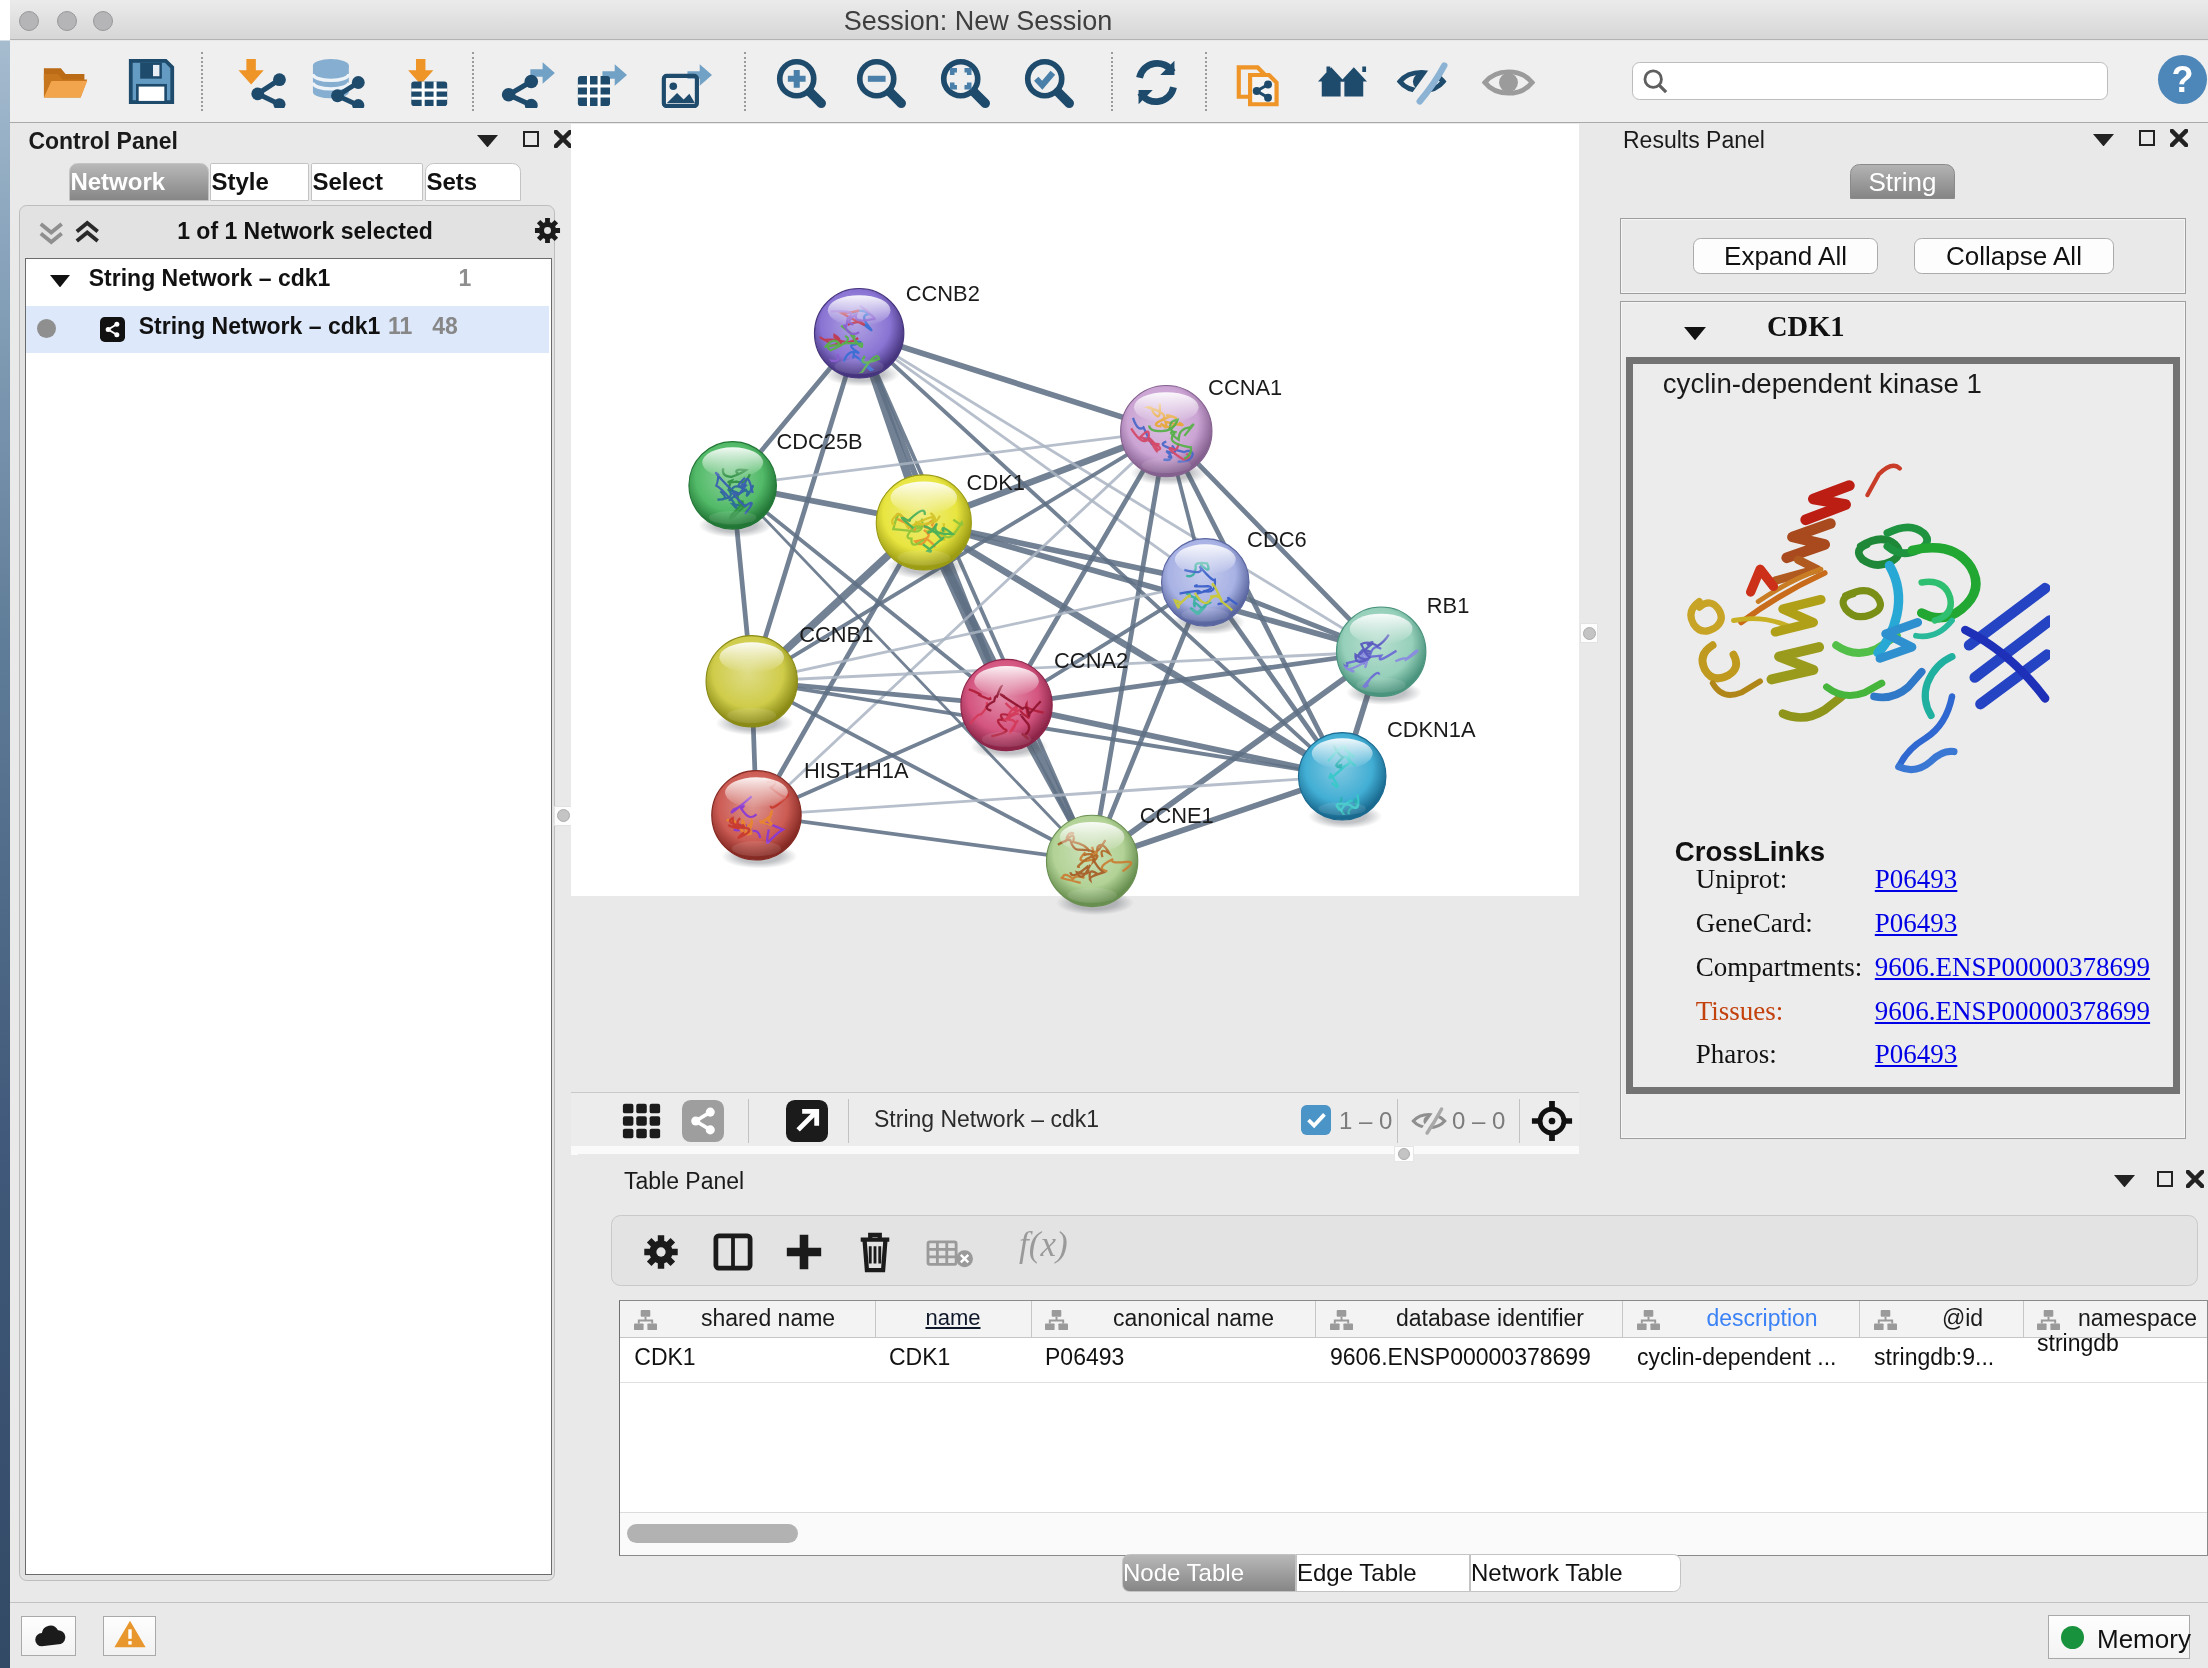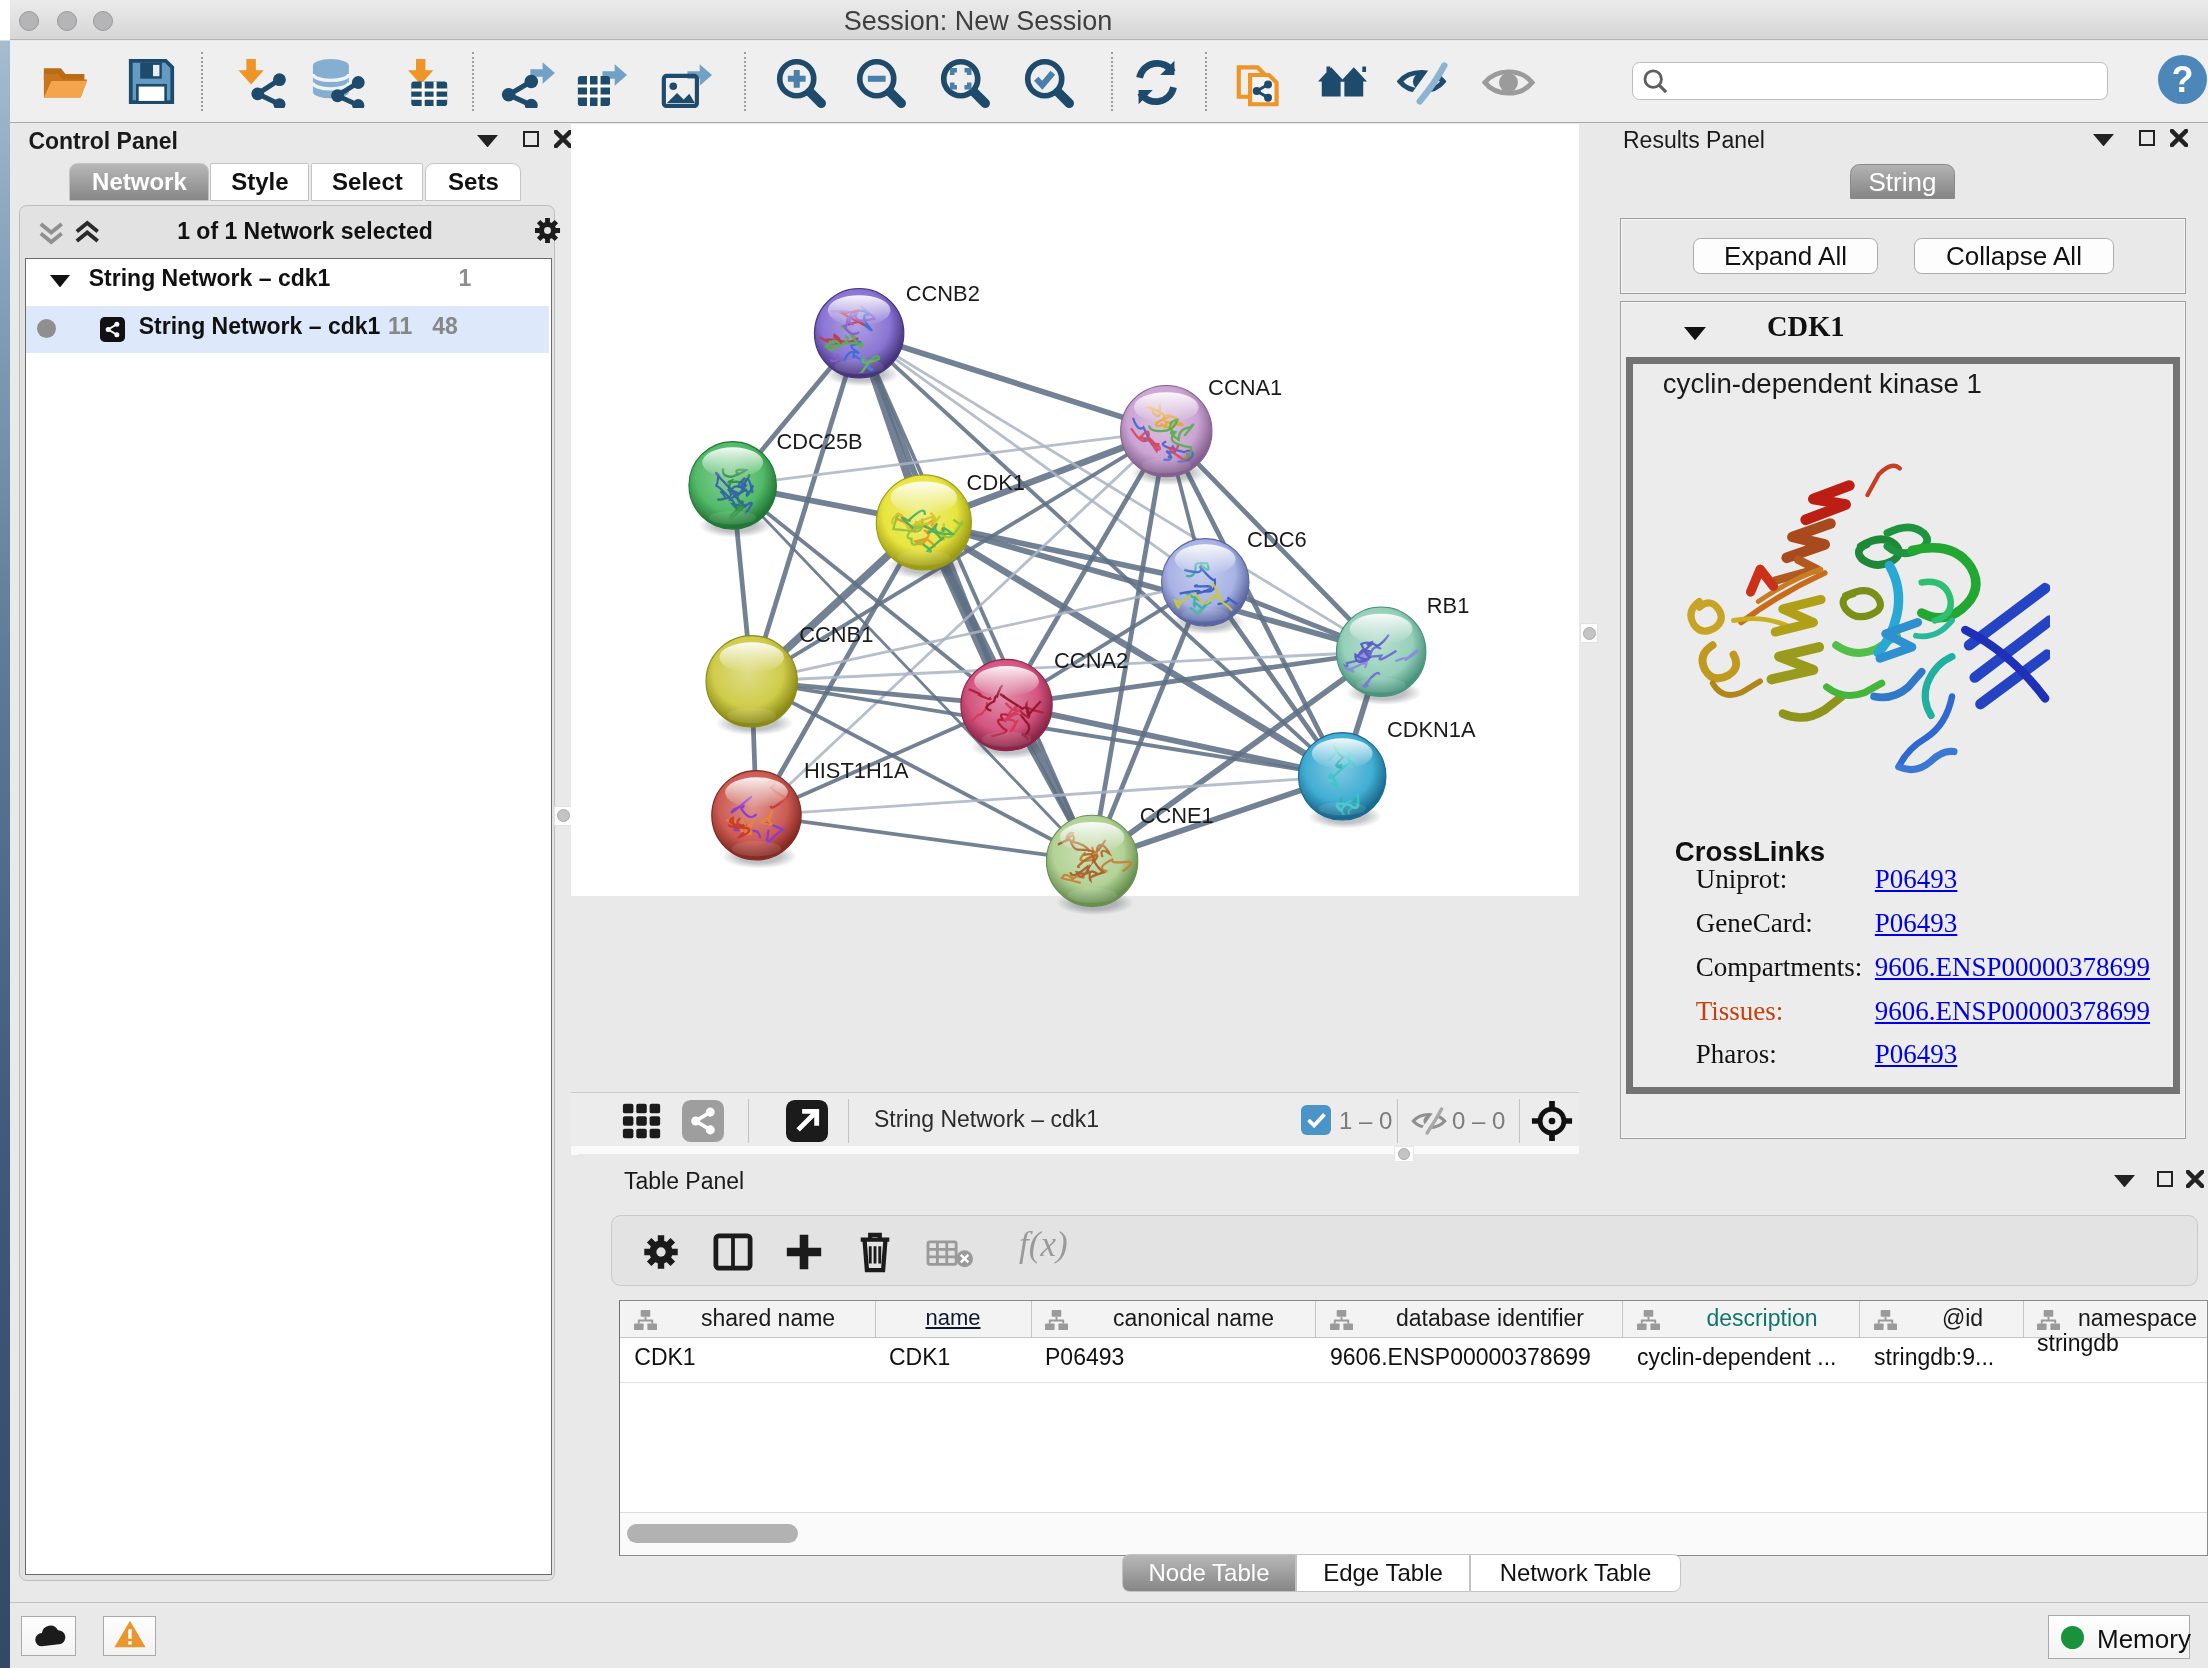--- a/index.html
+++ b/index.html
@@ -9,21 +9,21 @@
 #desk{position:absolute;left:0;top:0;width:9.5px;height:1668px;z-index:99;background:linear-gradient(#ffffff 0px,#ffffff 40px,#a6bccf 41px,#8aa5bd 238px,#5d7a96 666px,#41597a 1141px,#334a66 1668px);}
 #titlebar{position:absolute;left:0;top:0;width:2208px;height:40px;background:linear-gradient(#ecebec,#d7d6d7);border-bottom:1px solid #b4b3b4;}
 .tlight{position:absolute;top:10.5px;width:20px;height:20px;border-radius:50%;background:#b5b4b6;border:1px solid #98979a;}
 #title{position:absolute;top:5.7px;left:0;width:1956px;text-align:center;font-size:27px;color:#3e3e3e;}
 #toolbar{position:absolute;left:0;top:41px;width:2208px;height:82px;background:#efefef;border-bottom:1px solid #a9a9a9;}
 .tsep{position:absolute;top:11.4px;height:59px;width:0;border-left:2.9px dotted #9b9b9b;}
 .ticon{position:absolute;top:16px;}
 #searchbox{position:absolute;left:1632px;top:21px;width:476px;height:38px;background:#fff;border:1.9px solid #bcbcbc;border-radius:7.6px;}
 #main{position:absolute;left:0;top:124px;width:2208px;height:1478px;background:#e9e9e9;}
 .phead{font-size:23px;color:#1a1a1a;}
-.tab{position:absolute;height:38px;background:#fff;border:1px solid #c3c3c3;text-align:center;font-size:24px;line-height:36px;color:#111;}
+.tab{position:absolute;height:38px;background:#fff;border:1px solid #c3c3c3;font-size:24px;line-height:36px;color:#111;}
 .tabsel{background:linear-gradient(#b9b8b9,#878687);color:#fff;}
 a.lnk{color:#0000e6;text-decoration:underline;}
 </style>
 </head>
 <body>
 <div id="titlebar">
   <div class="tlight" style="left:19px;"></div>
   <div class="tlight" style="left:57px;"></div>
   <div class="tlight" style="left:93px;"></div>
   <div id="title">Session: New Session</div>
@@ -776,21 +776,21 @@
     <div class="abs" style="left:710px;top:43px;font-size:23px;color:#111;white-space:nowrap;">9606.ENSP00000378699</div>
     <div class="abs" style="left:1002px;top:0;width:1px;height:37px;background:#c6c6c6;"></div>
         <svg class="abs" style="left:1016px;top:7.6px;" width="25" height="23" viewBox="0 0 26 24">
         <g fill="#9a9a9a">
           <rect x="8" y="1" width="10" height="7" rx="1"></rect>
           <rect x="1" y="15" width="10" height="7" rx="1"></rect>
           <rect x="15" y="15" width="10" height="7" rx="1"></rect>
         </g>
         <path d="M13 8 v4 M6 15 v-3 h14 v3" stroke="#9a9a9a" stroke-width="2" fill="none"></path>
       </svg>
-    <div class="abs" style="left:1052px;top:3.8px;width:180px;text-align:center;font-size:23px;color:#0f766e;overflow:hidden;white-space:nowrap;">description</div>
+    <div class="abs" style="left:1052px;top:3.8px;width:180px;text-align:center;font-size:23px;color:#3b82f6;overflow:hidden;white-space:nowrap;">description</div>
     <div class="abs" style="left:1017px;top:43px;font-size:23px;color:#111;white-space:nowrap;">cyclin-dependent ...</div>
     <div class="abs" style="left:1239px;top:0;width:1px;height:37px;background:#c6c6c6;"></div>
         <svg class="abs" style="left:1253px;top:7.6px;" width="25" height="23" viewBox="0 0 26 24">
         <g fill="#9a9a9a">
           <rect x="8" y="1" width="10" height="7" rx="1"></rect>
           <rect x="1" y="15" width="10" height="7" rx="1"></rect>
           <rect x="15" y="15" width="10" height="7" rx="1"></rect>
         </g>
         <path d="M13 8 v4 M6 15 v-3 h14 v3" stroke="#9a9a9a" stroke-width="2" fill="none"></path>
       </svg>

